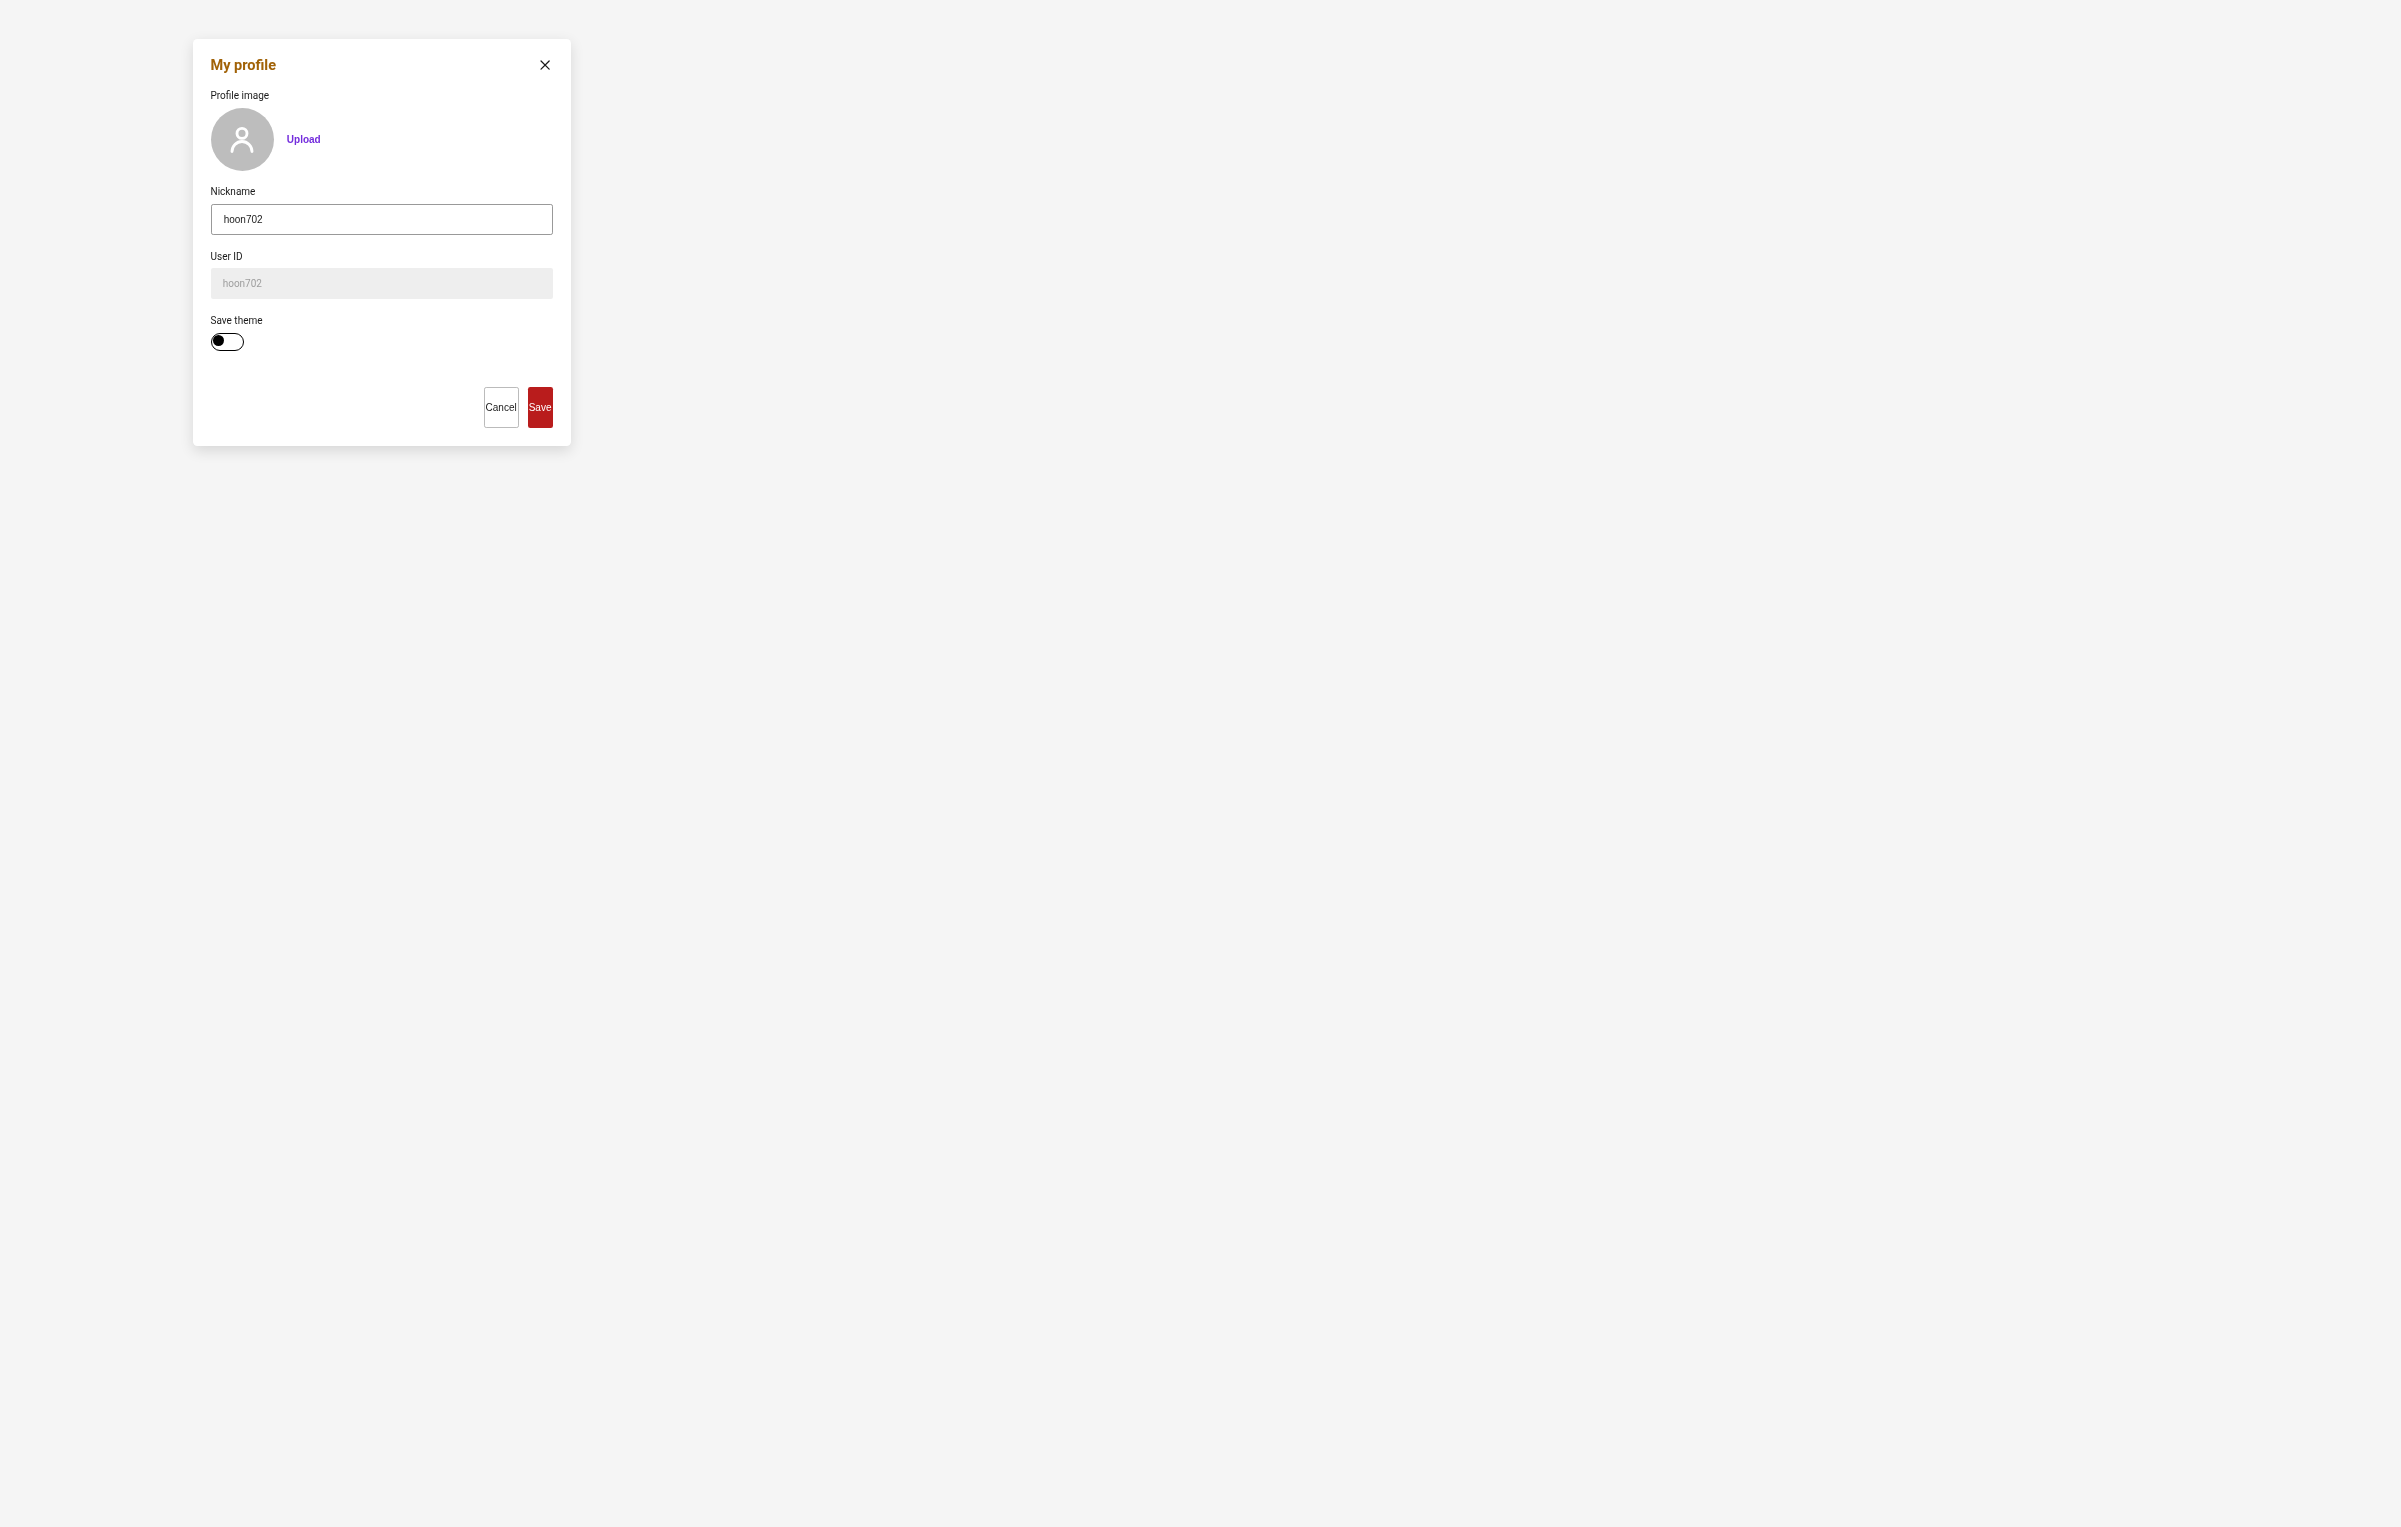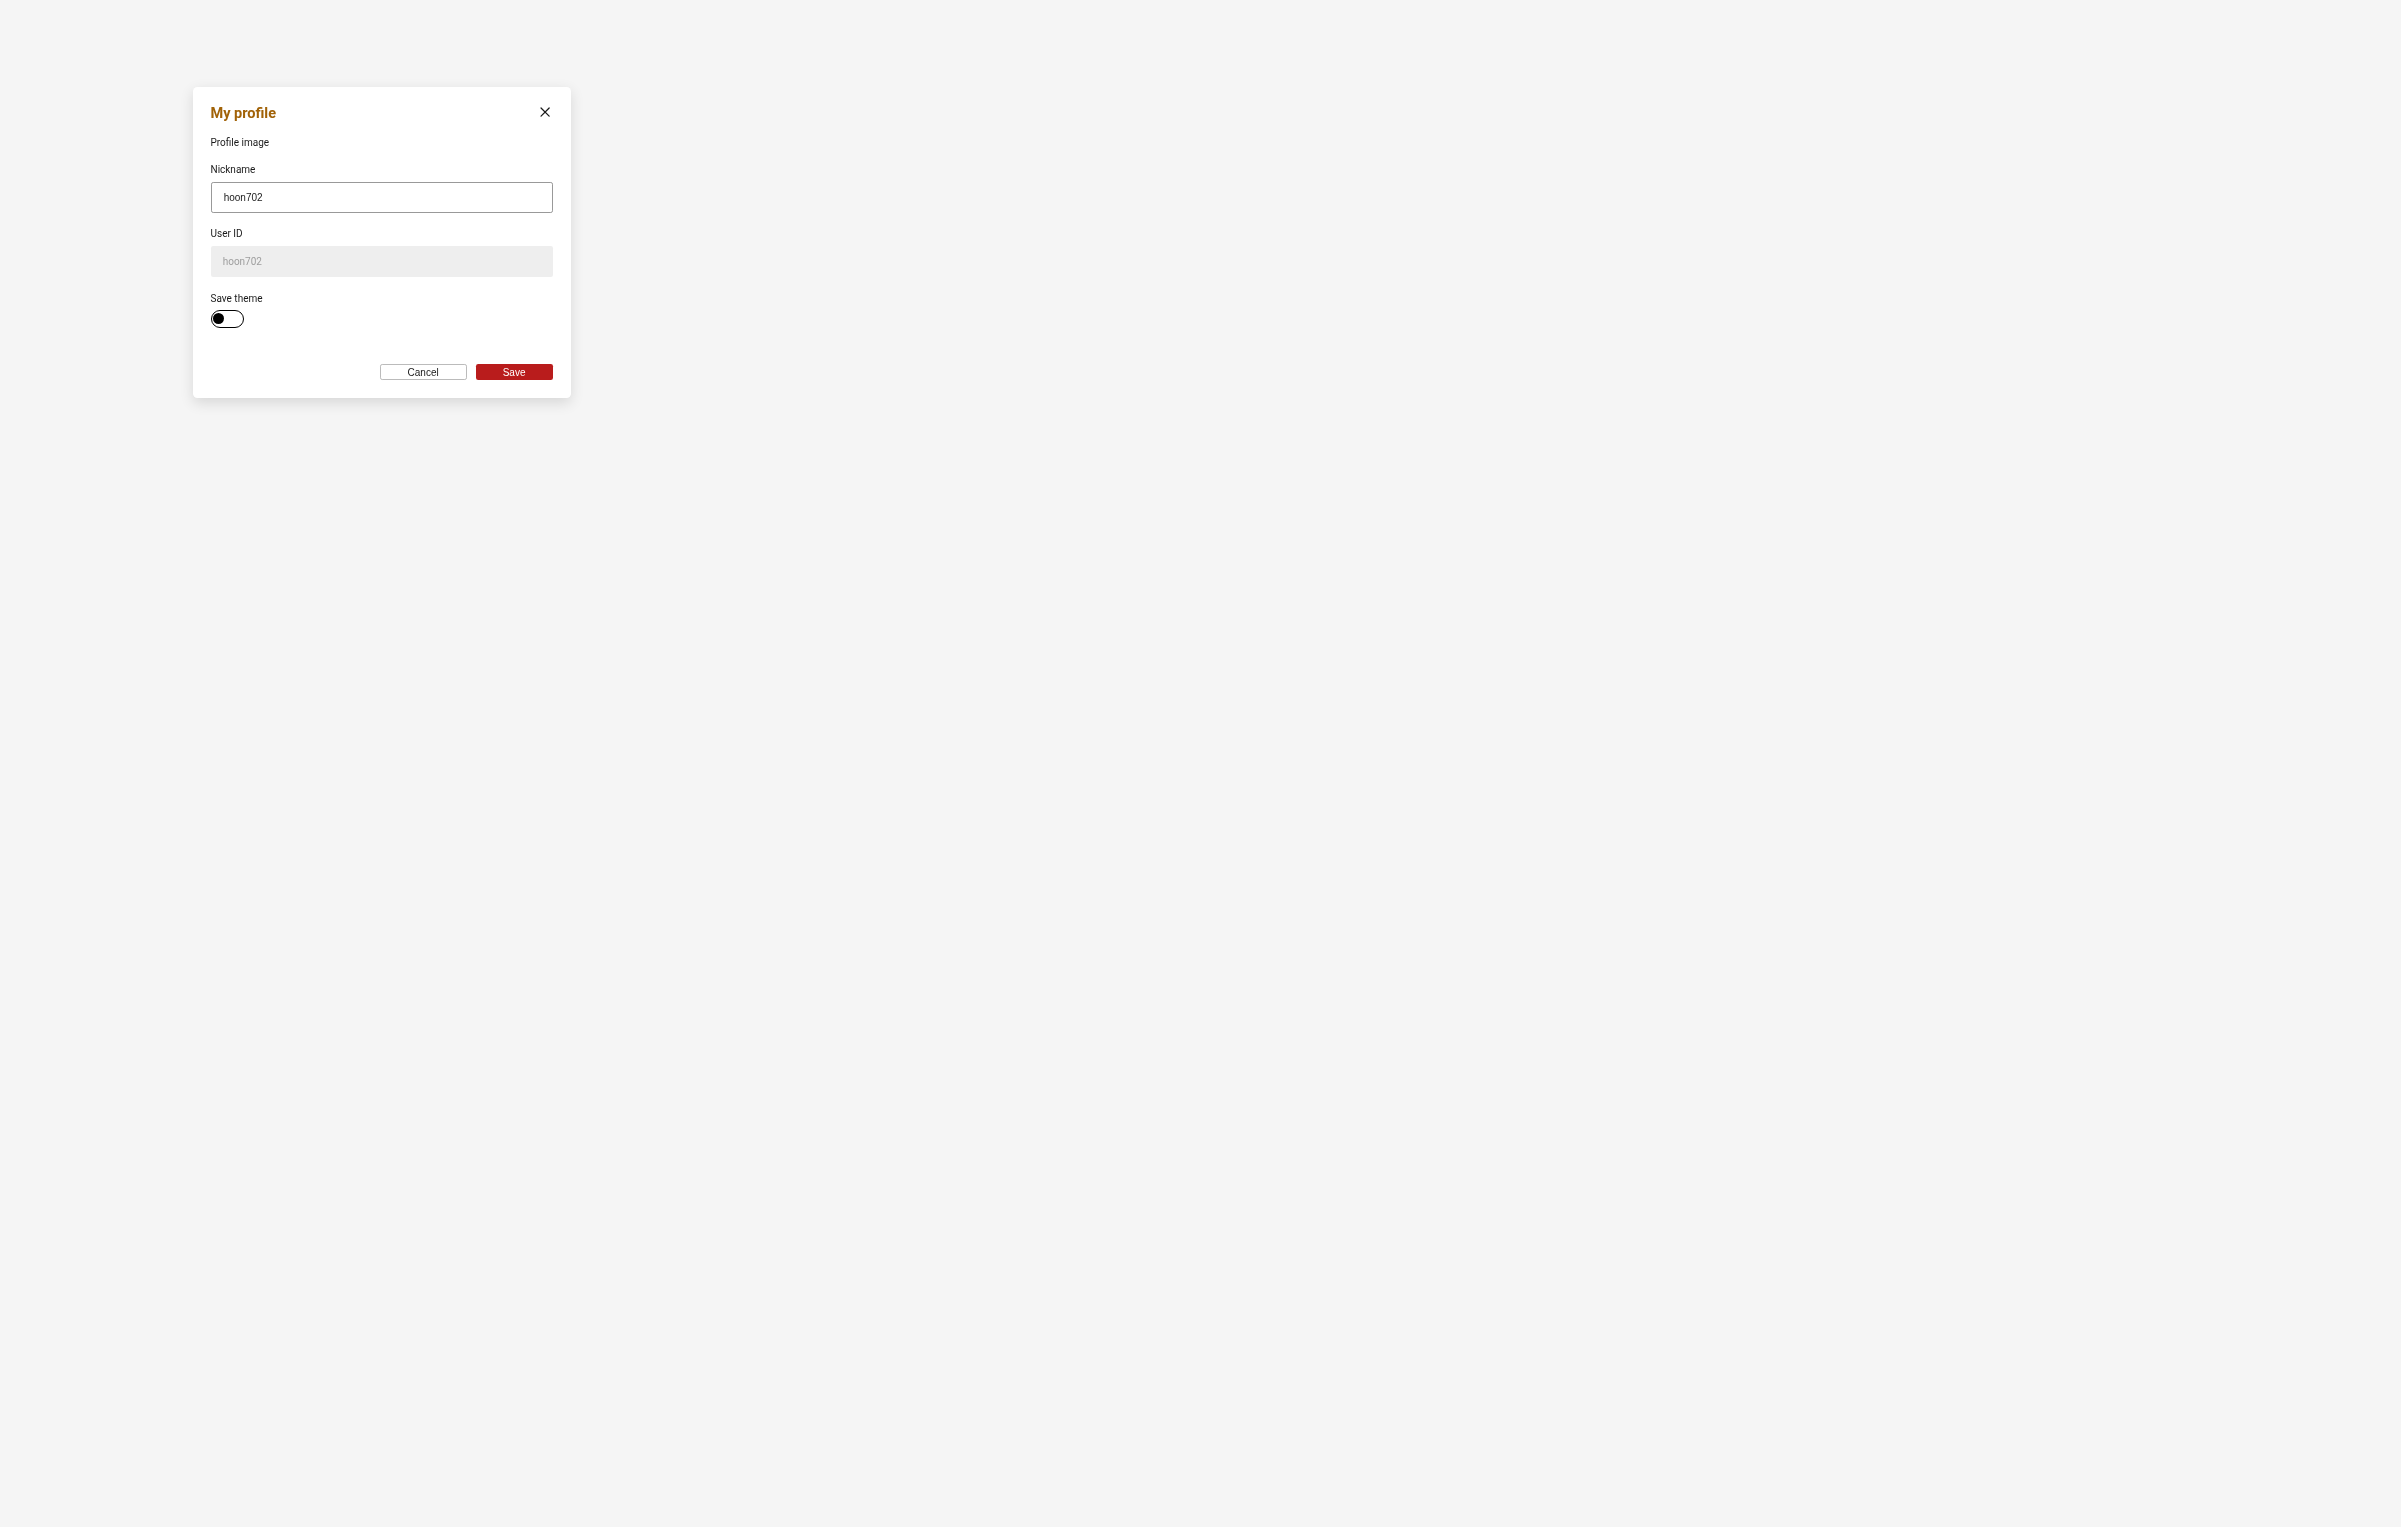--- a/index.html
+++ b/index.html
@@ -121,22 +121,22 @@
       top: 1.7px;
       left: 1.7px;
     }
     .actions {
       display: flex;
       justify-content: flex-end;
       gap: 9px;
       margin-top: 27px;
     }
     .btn {
-      height: 16px;
-      padding: 0 27px;
+      height: 41px;
+      padding: 0 1px;
       border-radius: 2.2px;
       font-size: 10px;
       font-weight: 500;
       cursor: pointer;
       border: none;
       margin-top: 9px;
     }
     .btn-secondary {
       background: #fff;
       border: 0.6px solid #bbb;
@@ -157,20 +157,29 @@
     <button class="close-btn">
       <svg viewBox="0 0 24 24" fill="none" stroke="currentColor" stroke-width="2.5" stroke-linecap="round">
         <line x1="4" y1="4" x2="20" y2="20"></line>
         <line x1="20" y1="4" x2="4" y2="20"></line>
       </svg>
     </button>
   </div>
 
   <div class="field-group">
     <label class="field-label">Profile image</label>
+    <div class="avatar-row">
+      <div class="avatar-circle">
+        <svg viewBox="0 0 24 24" fill="none" stroke="#fff" stroke-width="2.3" stroke-linecap="round">
+          <circle cx="12" cy="7.5" r="4"></circle>
+          <path d="M4 22c0-4.4 3.6-8 8-8s8 3.6 8 8"></path>
+        </svg>
+      </div>
+      <button class="upload-link">Upload</button>
+    </div>
   </div>
 
   <div class="field-group">
     <label class="field-label">Nickname</label>
     <input type="text" class="text-input" value="hoon702" style="">
   </div>
 
   <div class="field-group">
     <label class="field-label">User ID</label>
     <div class="readonly-field">hoon702</div>

